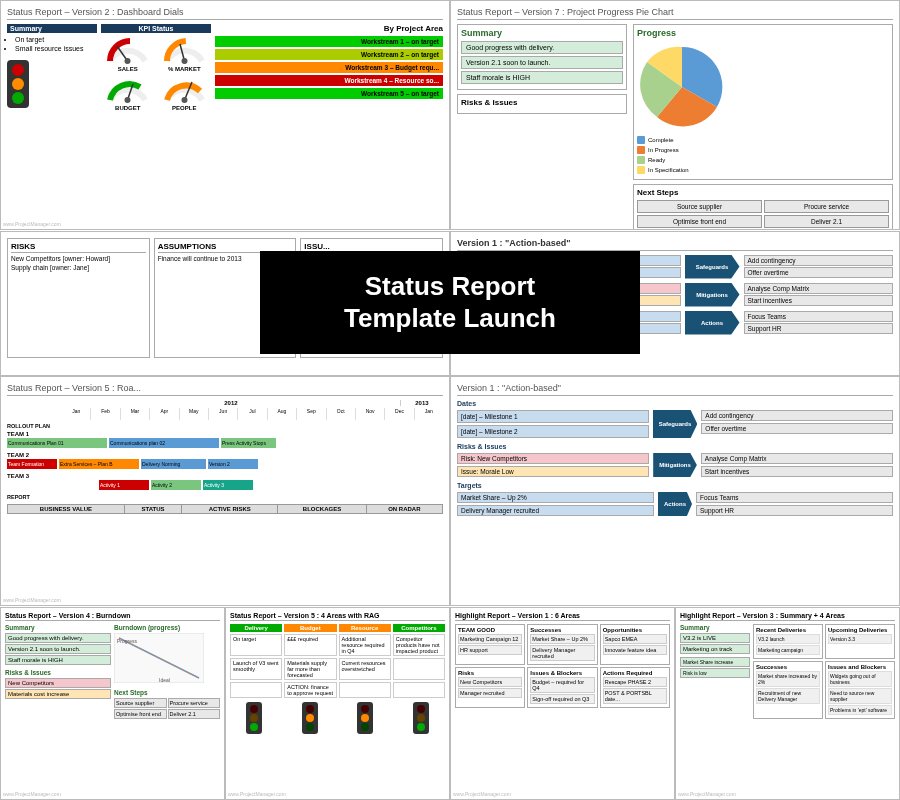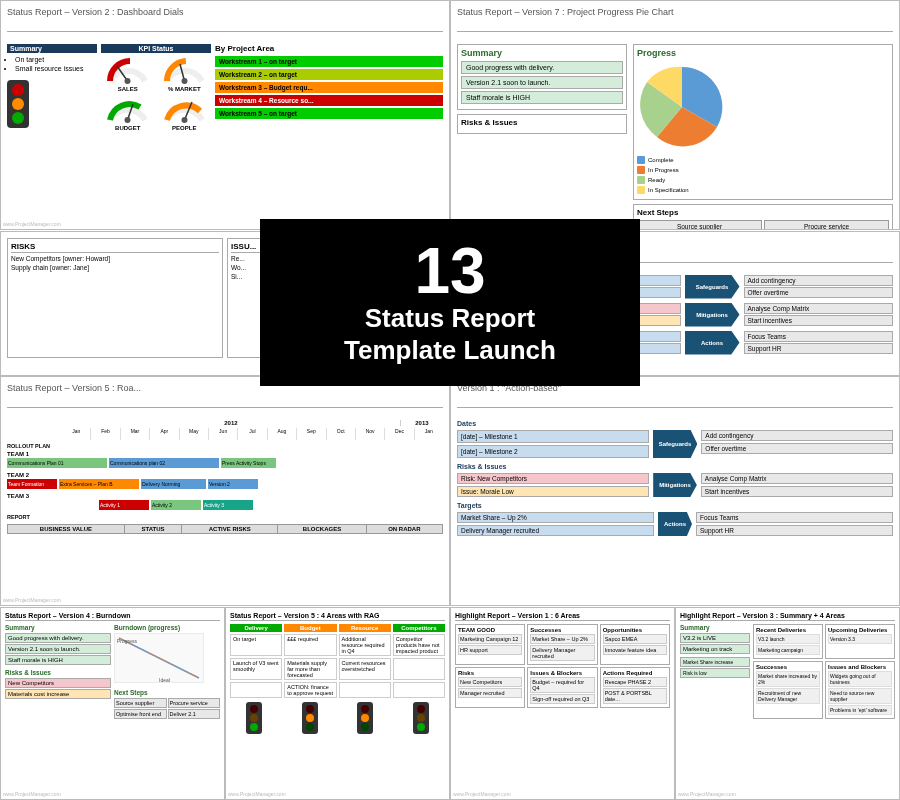--- a/index.html
+++ b/index.html
@@ -27,23 +27,23 @@
       padding: 6px;
       position: relative;
       overflow: hidden;
       background: #fff;
     }
 
     .slide-title {
       font-size: 9px;
       font-weight: bold;
       color: #333;
-      margin-bottom: 12px;
+      margin-bottom: 4px;
       border-bottom: 1px solid #aaa;
-      padding-bottom: 14px;
+      padding-bottom: 2px;
     }
     .slide-title span {
       font-weight: normal;
       color: #555;
     }
 
     
     .slide-v2 {
       grid-column: 1;
       grid-row: 1;
@@ -115,20 +115,21 @@
     }
     .gauge-label {
       font-size: 6px;
       font-weight: bold;
       text-align: center;
     }
     
 
     .v2-projects {
       flex: 1;
+      text-align: right;
     }
     .proj-title {
       font-size: 8px;
       font-weight: bold;
       margin-bottom: 3px;
     }
     .proj-item {
       font-size: 6.5px;
       padding: 2px 4px;
       margin-bottom: 2px;
@@ -671,20 +672,24 @@
       </div>
     </div>
   </div>
 
   <div class="slide slide-risks">
     <div class="risks-inner">
       <div class="risk-col">
         <div class="sec-title">Risks</div>
         <div class="risk-item">New Competitors [owner: Howard]</div>
         <div class="risk-item">Supply chain [owner: Jane]</div>
+      </div>
+      <div class="risk-col">
+        <div class="sec-title">Assumptions</div>
+        <div class="risk-item">Finance will continue to 2013</div>
       </div>
       <div class="risk-col">
         <div class="sec-title">Issu...</div>
         <div class="risk-item">Re...</div>
         <div class="risk-item">Wo...</div>
         <div class="risk-item">Si...</div>
       </div>
     </div>
   </div>
 
@@ -1010,19 +1015,18 @@
       </div>
       <div class="watermark">www.ProjectManager.com</div>
     </div>
 
   </div>
 
 </div>
 
 <div class="slide-overlay">
   <div class="overlay-box">
-    <div class="overlay-num">13</div>
     <div class="overlay-text">
       <span>Status Report</span><br>
       <span>Template Launch</span>
     </div>
   </div>
 </div>
 
 </body></html>

